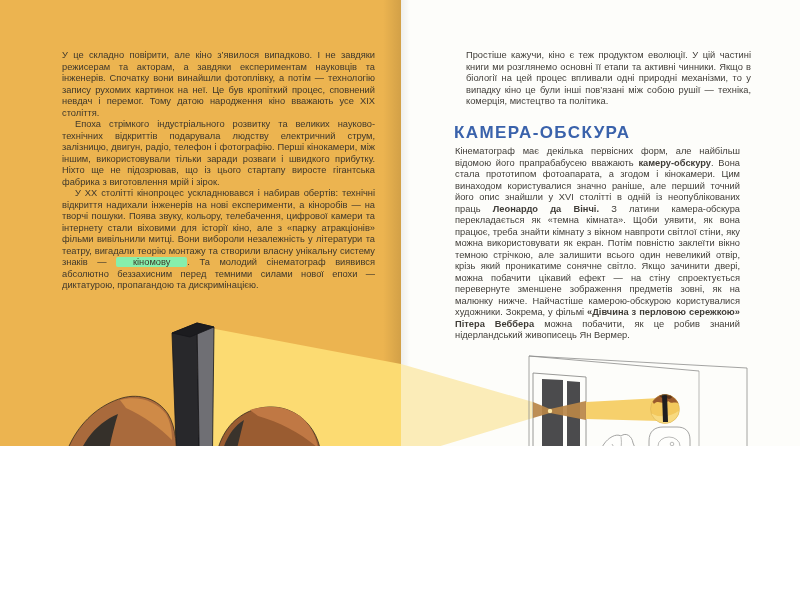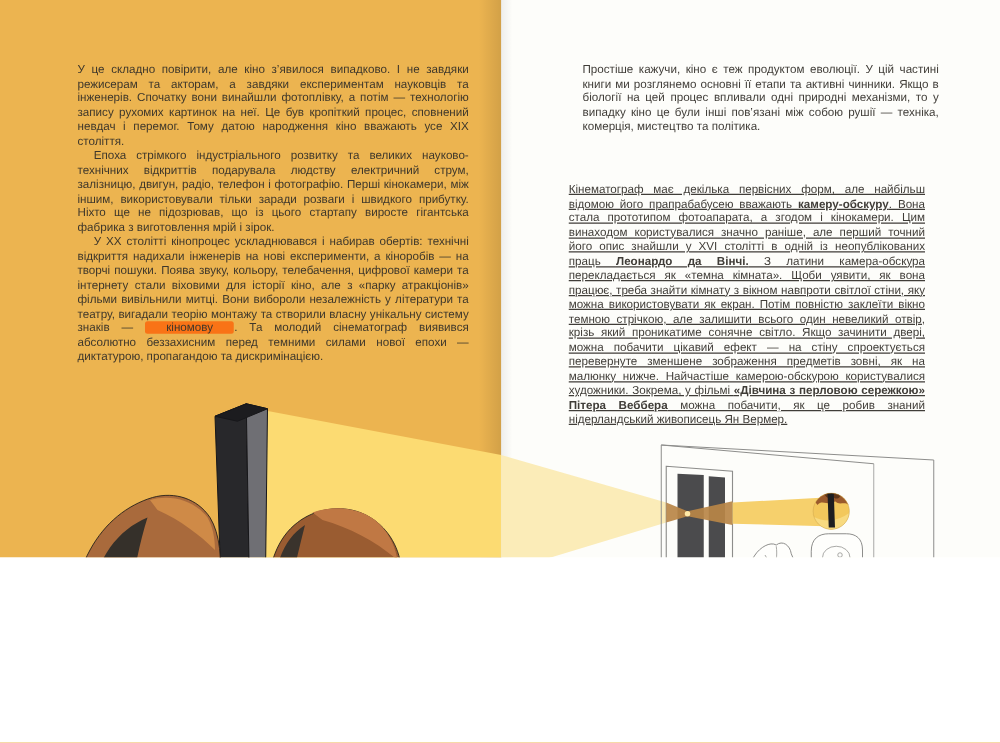--- a/index.html
+++ b/index.html
@@ -17,23 +17,23 @@
     background:linear-gradient(to right, rgba(0,0,0,0.06) 0%, rgba(0,0,0,0) 100%); }
   svg.art { position:absolute; left:0; top:0; z-index:2; display:block; }
 
   .textblock { position:absolute; z-index:3; font-size:9.3px; line-height:11.5px; text-align:justify; }
   .textblock p { margin:0; }
   .textblock p + p { text-indent:13px; }
   .left-col  { left:62px;  top:50px; width:313px; color:#3e372b; }
   .right-intro { left:455px; top:50px; width:285px; color:#403d38;margin-left:11px; }
   .section-heading { position:absolute; left:454px; top:123px; z-index:3;
     font-size:17px; font-weight:bold; letter-spacing:1.4px; color:#3a62ab; }
-  .right-body { left:455px; top:146px; width:285px; color:#403d38;text-decoration:underline; }
+  .right-body { left:455px; top:146px; width:285px; color:#403d38; }
   .right-body b, .left-col b { font-weight:bold; }
-  .hl { background:#f97316; border-radius:2px; padding:0 17px; }
+  .hl { background:#86efac; border-radius:2px; padding:0 17px; }
 
   .caption { position:absolute; left:489px; top:504px; width:240px; z-index:3;
     color:#bf7a2e; font-style:italic; font-size:10px; letter-spacing:0.6px; word-spacing:3px;
     transform:rotate(-0.8deg); }
 
   .footer { position:absolute; z-index:3; font-size:8.3px; }
   .footer-left  { left:62px; top:546px; color:#4a4336; }
   .footer-left b { margin-right:8px; color:#3c3526; }
   .footer-right { left:455px; top:546px; width:285px; text-align:right; color:#6a6863; }
   .footer-right b { margin-left:8px; color:#3b3a37; }
@@ -147,20 +147,21 @@
   <div class="textblock left-col">
     <p>У це складно повірити, але кіно з’явилося випадково. І не завдяки режисерам та акторам, а завдяки експериментам науковців та інженерів. Спочатку вони винайшли фотоплівку, а потім — технологію запису рухомих картинок на неї. Це був кропіткий процес, сповнений невдач і перемог. Тому датою народження кіно вважають усе XIX століття.</p>
     <p>Епоха стрімкого індустріального розвитку та великих науково-технічних відкриттів подарувала людству електричний струм, залізницю, двигун, радіо, телефон і фотографію. Перші кінокамери, між іншим, використовували тільки заради розваги і швидкого прибутку. Ніхто ще не підозрював, що із цього стартапу виросте гігантська фабрика з виготовлення мрій і зірок.</p>
     <p><span>У XX столітті кінопроцес ускладнювався і набирав обертів: технічні відкриття надихали інженерів на нові експерименти, а кіноробів — на творчі пошуки. Поява звуку, кольору, телебачення, цифрової камери та інтернету стали віховими для історії кіно, але з «парку атракціонів» фільми вивільнили митці. Вони вибороли незалежність у літератури та театру, вигадали теорію монтажу та створили власну унікальну систему знаків — </span><span class="hl">кіномову</span><span>. Та молодий сінематограф виявився абсолютно беззахисним перед темними силами нової епохи — диктатурою, пропагандою та дискримінацією.</span></p>
   </div>
 
   <div class="textblock right-intro">
     <p>Простіше кажучи, кіно є теж продуктом еволюції. У цій частині книги ми розглянемо основні її етапи та активні чинники. Якщо в біології на цей процес впливали одні природні механізми, то у випадку кіно це були інші пов’язані між собою рушії — техніка, комерція, мистецтво та політика.</p>
   </div>
 
+  <div class="section-heading">КАМЕРА-ОБСКУРА</div>
 
   <div class="textblock right-body">
     <p><span>Кінематограф має декілька первісних форм, але найбільш відомою його прапрабабусею вважають </span><b>камеру-обскуру</b><span>. Вона стала прототипом фотоапарата, а згодом і кінокамери. Цим винаходом користувалися значно раніше, але перший точний його опис знайшли у XVI столітті в одній із неопублікованих праць </span><b>Леонардо да Вінчі.</b><span> З латини камера-обскура перекладається як «темна кімната». Щоби уявити, як вона працює, треба знайти кімнату з вікном навпроти світлої стіни, яку можна використовувати як екран. Потім повністю заклеїти вікно темною стрічкою, але залишити всього один невеликий отвір, крізь який проникатиме сонячне світло. Якщо зачинити двері, можна побачити цікавий ефект — на стіну спроектується перевернуте зменшене зображення предметів зовні, як на малюнку нижче. Найчастіше камерою-обскурою користувалися художники. Зокрема, у фільмі </span><b>«Дівчина з перловою сережкою» Пітера Веббера</b><span> можна побачити, як це робив знаний нідерландський живописець Ян Вермер.</span></p>
   </div>
 
   <div class="caption">← Стенлі Кубрик „Космічна одіссея 2001 року“</div>
 
   <div class="footer footer-left">
     <b>18</b><span>Якщо книга про кіно</span>
   </div>

